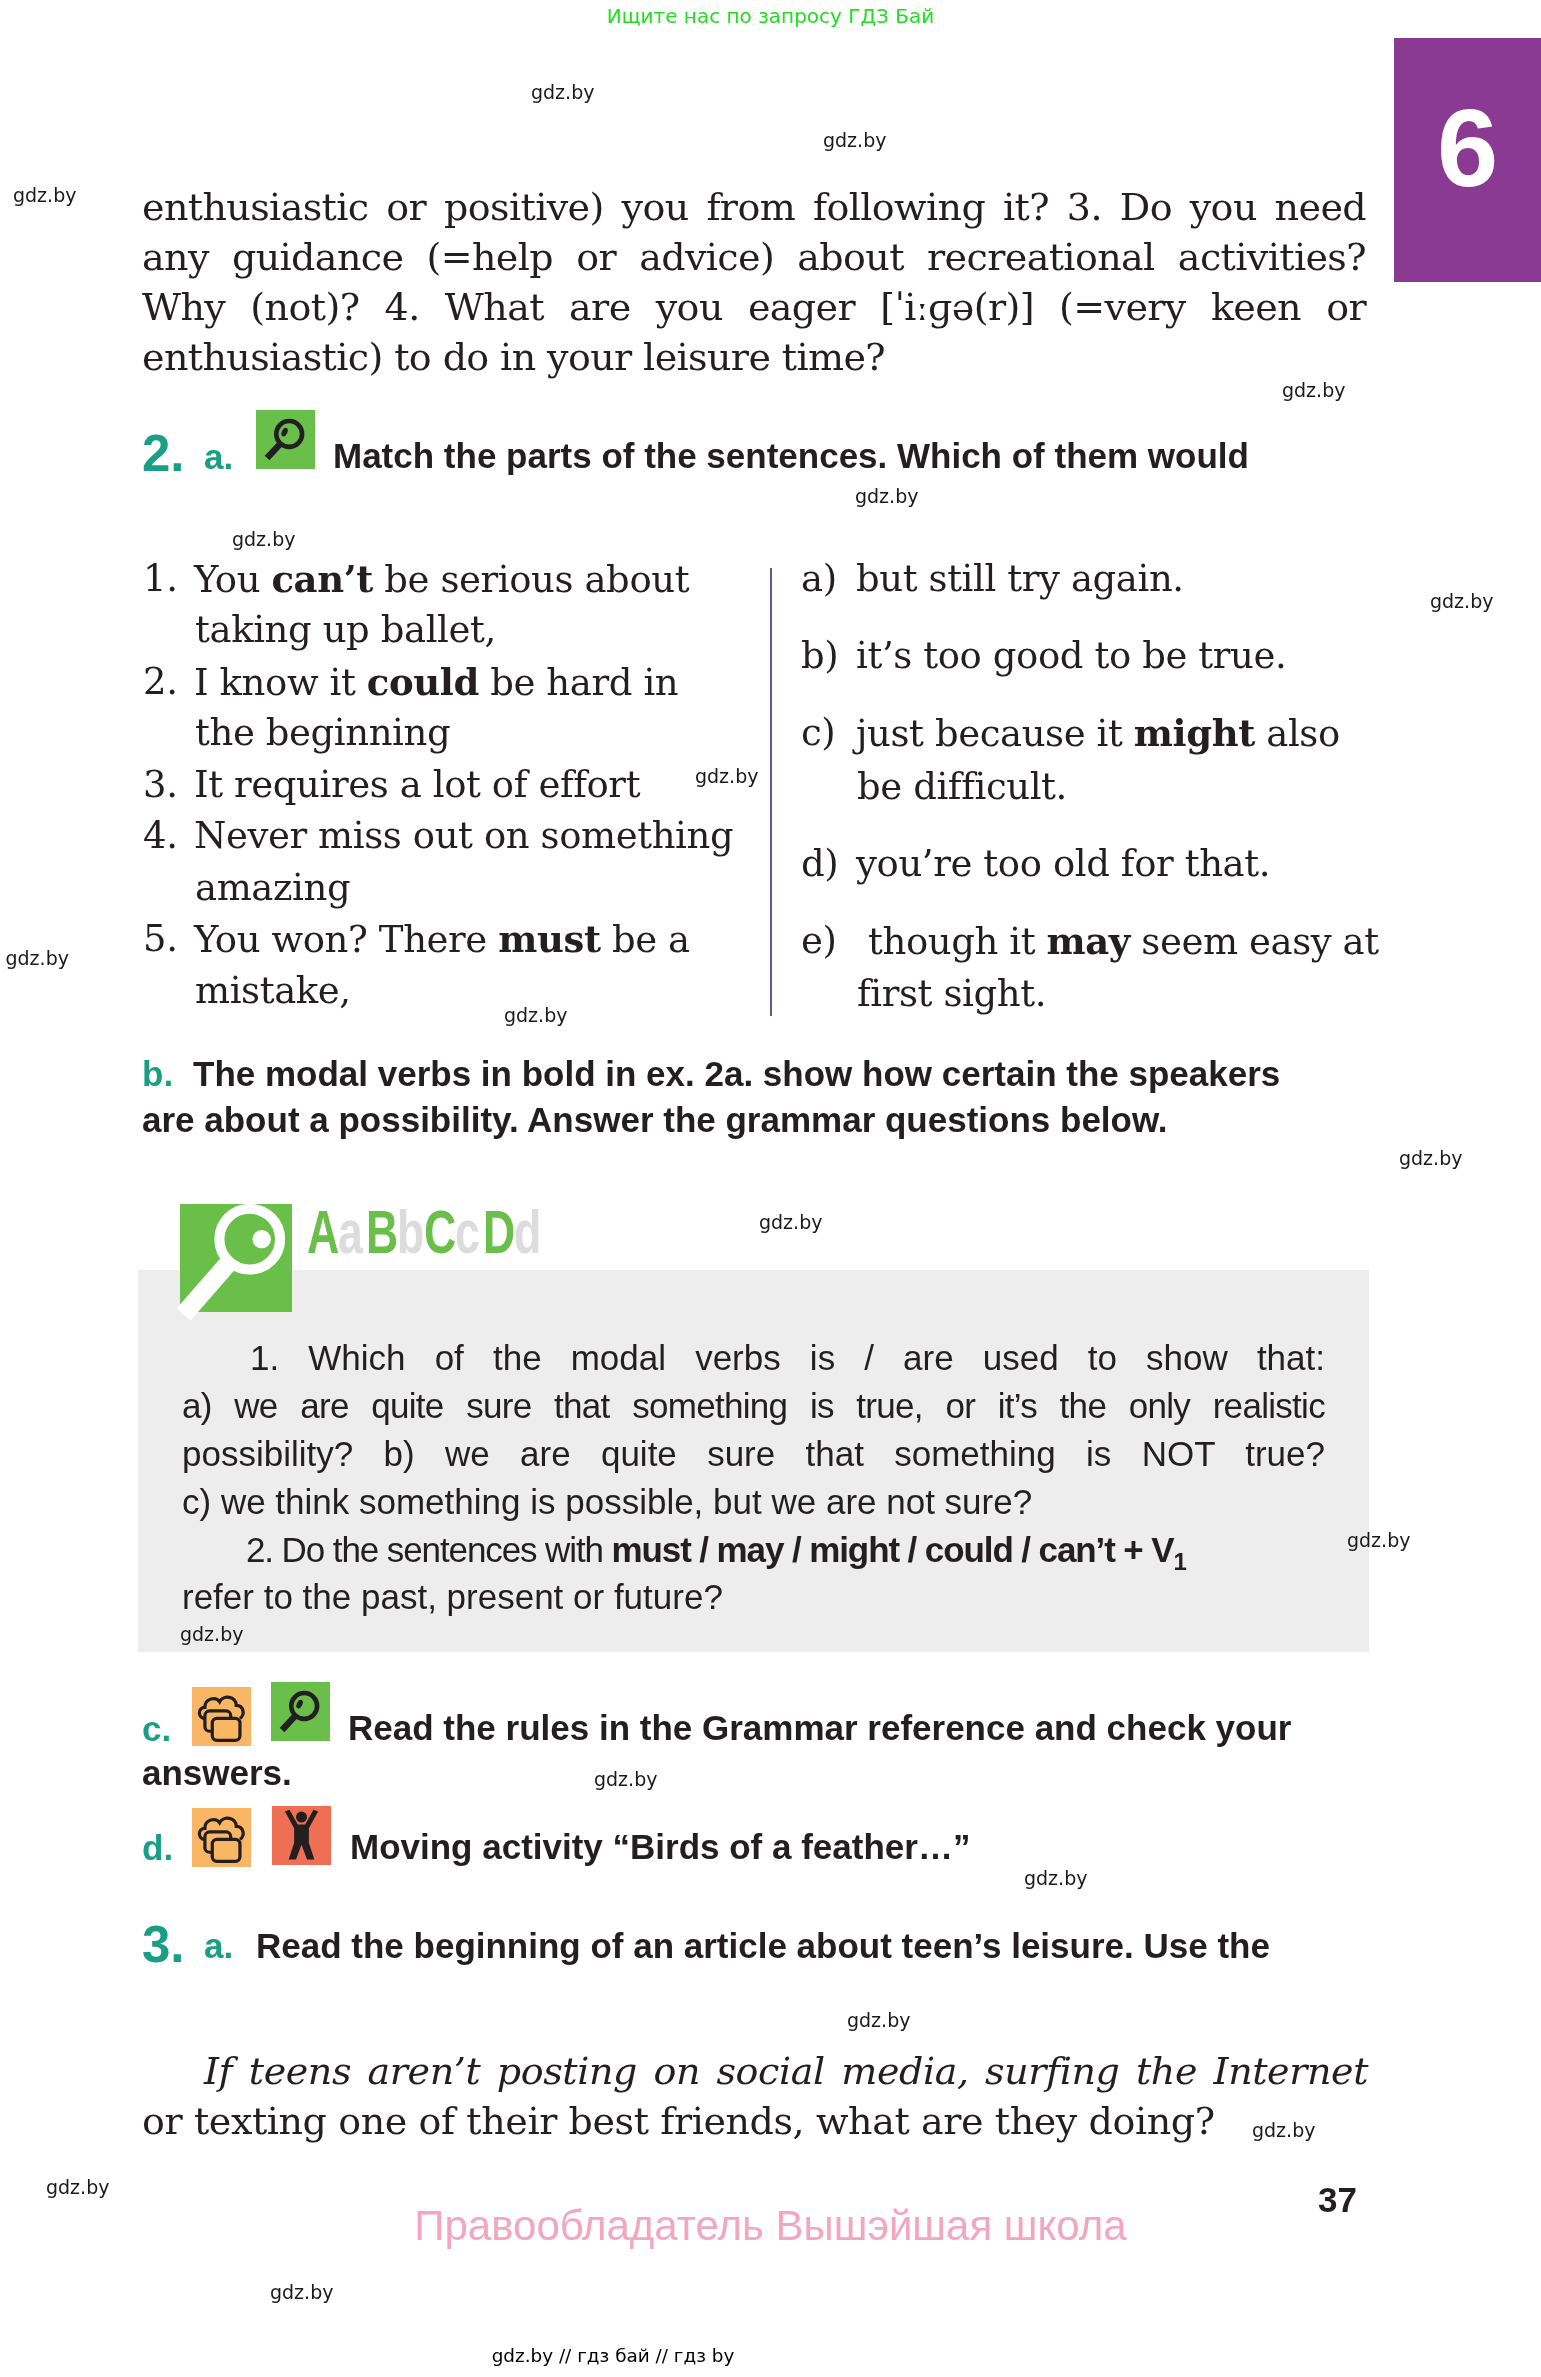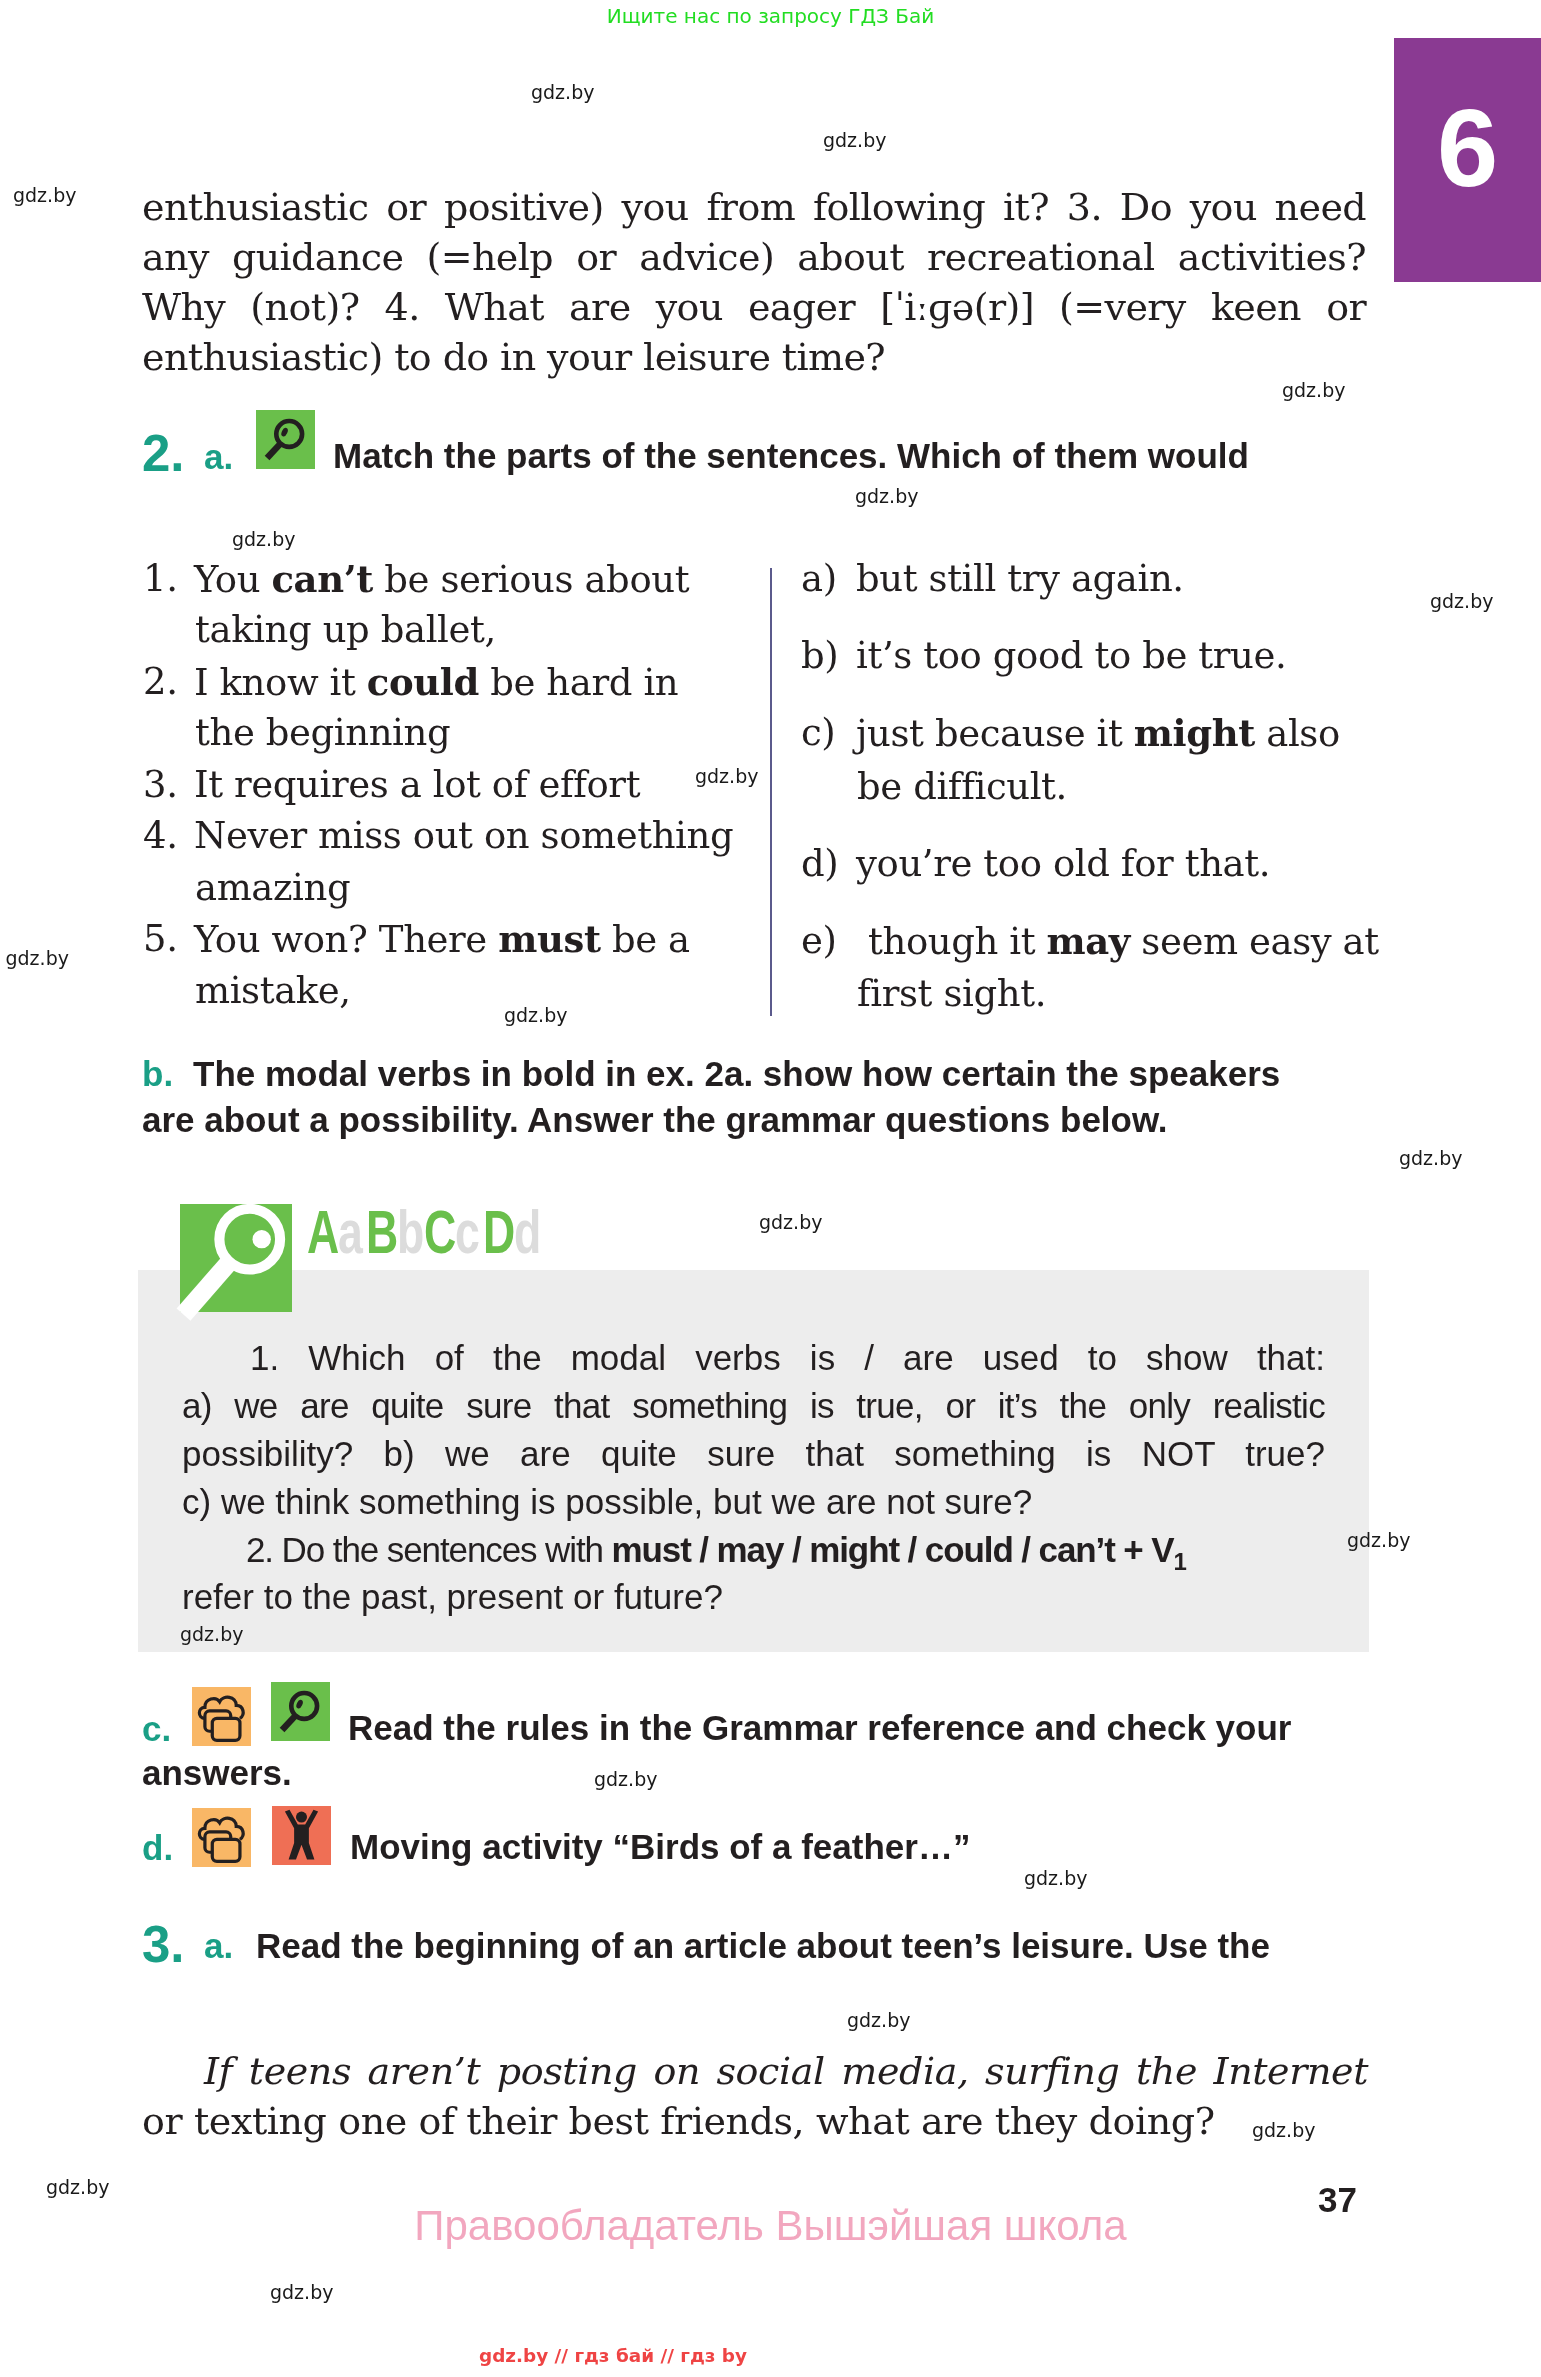--- a/index.html
+++ b/index.html
@@ -32,21 +32,21 @@
   .match-row .cont { position: absolute; left: 51px; white-space: nowrap; }
   .divider { left: 770px; top: 568px; width: 1.8px; height: 448px; background: #5b5a8c; }
 
   .grammar-box { left: 138px; top: 1270px; width: 1231px; height: 382px; background: #ededed; }
   .grammar-text { font-family: "Liberation Sans", sans-serif; font-size: 35px; color: #231f20; line-height: 48px; }
   .gline { position: absolute; white-space: nowrap; }
   .justify-line { text-align: justify; text-align-last: justify; }
 
   .footer-copy { left: 0; width: 1541px; top: 2202px; text-align: center; font-family: "Liberation Sans", sans-serif; font-size: 42px; color: #f2a7bf; }
   .page-num { left: 1318px; top: 2180px; font-family: "Liberation Sans", sans-serif; font-weight: bold; font-size: 35px; color: #231f20; }
-  .bottom-links { left: 0; width: 1226px; top: 2345px; text-align: center; font-family: "DejaVu Sans", sans-serif; font-size: 18.4px; color: #ef4444; font-weight: bold; }
+  .bottom-links { left: 0; width: 1226px; top: 2345px; text-align: center; font-family: "DejaVu Sans", sans-serif; font-size: 18.4px; color: #000000; }
 </style>
 </head>
 <body>
 
 <div class="abs top-banner">Ищите нас по запросу ГДЗ Бай</div>
 
 <div class="abs unit-tab">
   <span>6</span>
 </div>
 

